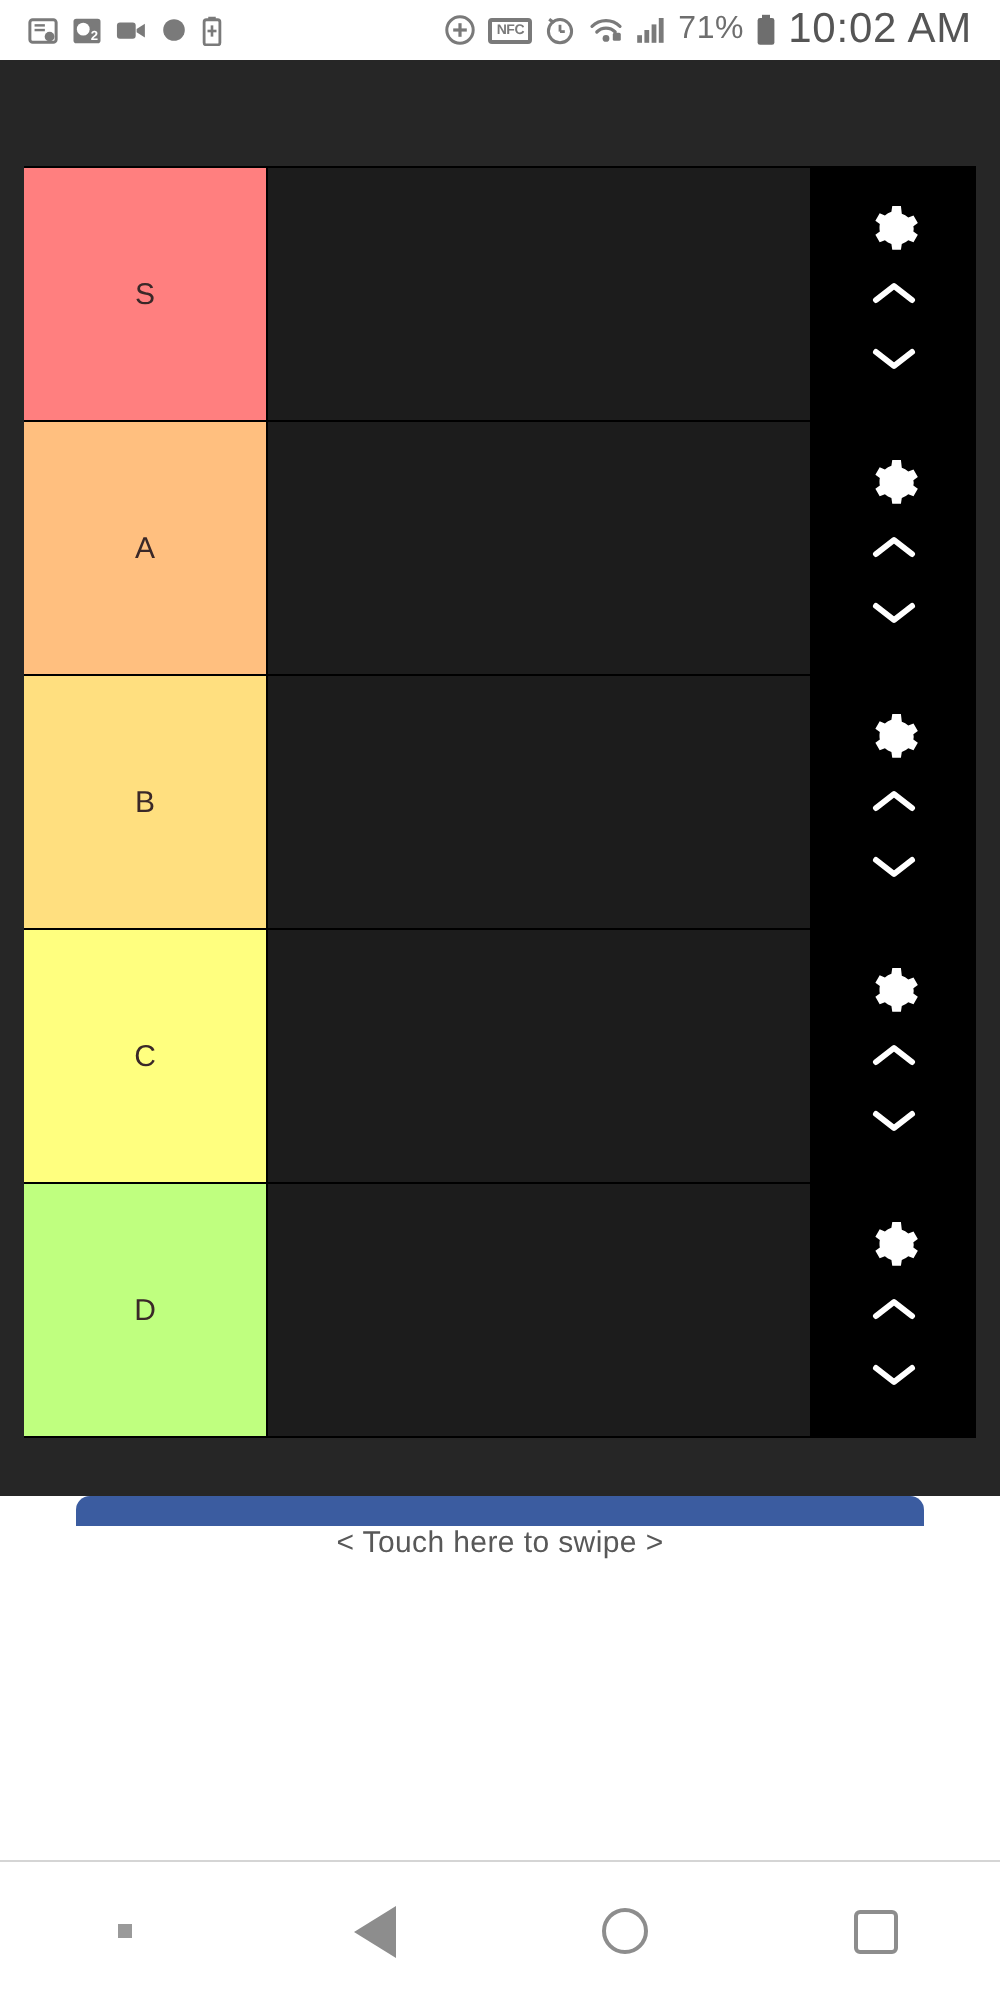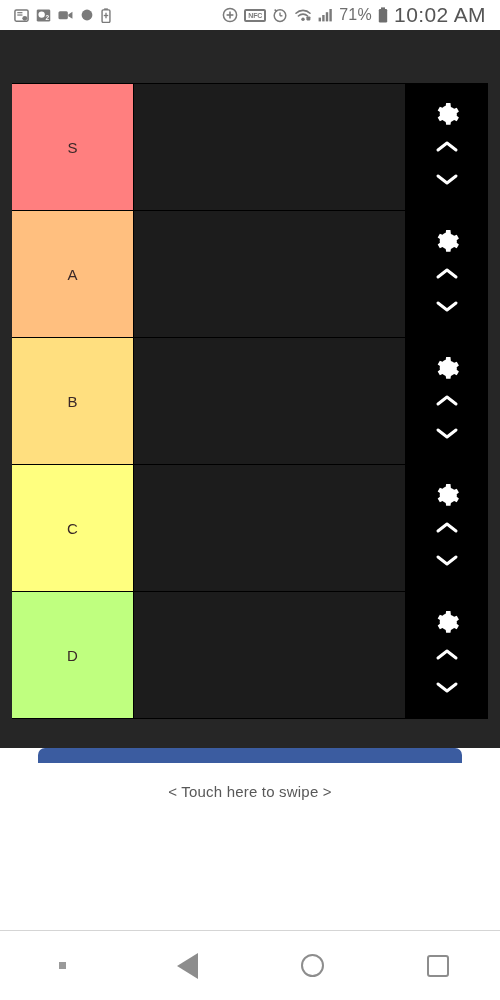--- a/index.html
+++ b/index.html
@@ -68,21 +68,21 @@
     position:absolute; top:748px; left:38px; width:424px; height:30px;
     background:#3b5ca0; border-radius:7px 7px 0 0;
   }
 
   
   .adpanel{
     position:absolute; top:763px; left:0; width:500px; height:167px;
     background:#ffffff; overflow:hidden;
   }
   .swipe-text{
-    text-align:center; font-size:15px; color:#585858; padding-top:20px;
+    text-align:center; font-size:15px; color:#585858; 
     letter-spacing:.2px;
   }
 
   
   .navbar{
     position:absolute; top:930px; left:0; width:500px; height:70px;
     background:#ffffff; border-top:1px solid #d5d5d5;
     display:flex; align-items:center;
   }
   .nav-btn{ flex:1 1 0; display:flex; align-items:center; justify-content:center; }

